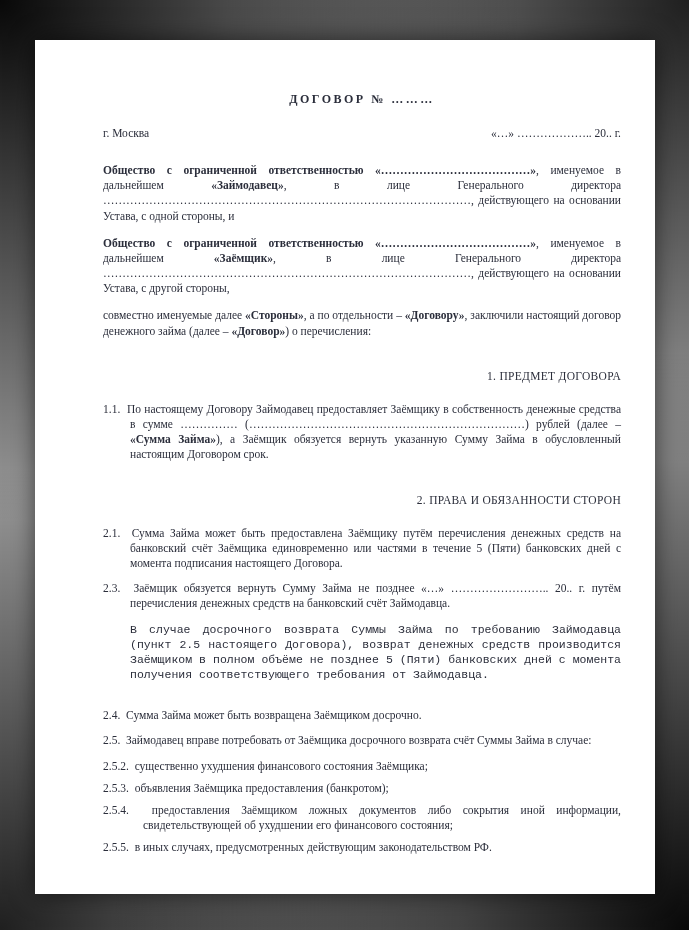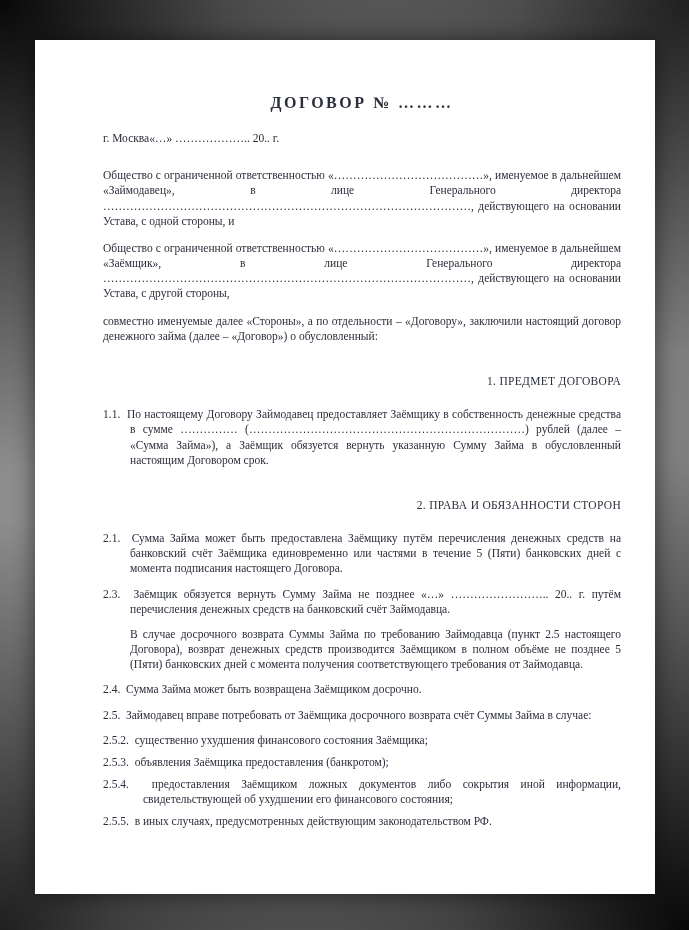--- a/index.html
+++ b/index.html
@@ -12,47 +12,47 @@
       radial-gradient(circle at 0% 100%, rgba(0,0,0,0.8) 0%, rgba(0,0,0,0) 40%),
       #9c9c9c;
   }
   .page{
     position:absolute;left:35px;top:40px;width:620px;height:854px;
     background:#ffffff;box-shadow:0 0 22px rgba(0,0,0,.55);
     box-sizing:border-box;padding:52px 34px 36px 68px;
     font-family:"Liberation Serif","DejaVu Serif",serif;
     font-size:11.5px;line-height:1.32;color:#2b2e3b;
   }
-  .doc-title{text-align:center;font-weight:bold;font-size:16px;letter-spacing:2.5px;margin-bottom:18px;}
+  .doc-title{text-align:center;font-weight:bold;font-size:12px;letter-spacing:2.5px;margin-bottom:18px;}
   .doc-title div{margin-bottom:2px;}
-  .dateline{display:flex;margin-bottom:22px;}
+  .dateline{display:flex;justify-content:space-between;margin-bottom:22px;}
   .flow p{margin:0 0 12px 0;text-align:justify;}
   .flow .heading{text-align:right;margin:30px 0 18px 0;letter-spacing:.3px;}
   .flow .clause{margin-bottom:10px;}
   .flow .clause.lvl1{padding-left:27px;text-indent:-27px;}
   .flow .clause.lvl2{padding-left:40px;text-indent:-40px;margin-bottom:7px;}
-  .flow .subpara{padding-left:27px;margin-bottom:10px;}
-  .b{font-weight:normal;}
+  .flow .subpara{padding-left:27px;margin-bottom:26px;font-family:Liberation Mono, monospace;}
+  .b{font-weight:bold;}
 </style>
 </head>
 <body>
 
 <div class="stage">
   <div class="page">
     <div class="doc-title">
       <div>ДОГОВОР №  ………</div>
     </div>
     <div class="dateline">
       <span>г. Москва</span>
       <span>«…» ………………..  20.. г.</span>
     </div>
     <div class="flow">
         <p class="para"><span class="b">Общество с ограниченной ответственностью «…………………………………»</span><span>, именуемое в дальнейшем </span><span class="b">«Займодавец»</span><span>, в лице Генерального директора ……………………………………………………………………………………, действующего на основании Устава, с одной стороны, и</span></p>
         <p class="para"><span class="b">Общество с ограниченной ответственностью «…………………………………»</span><span>, именуемое в дальнейшем </span><span class="b">«Заёмщик»</span><span>, в лице Генерального директора ……………………………………………………………………………………, действующего на основании Устава, с другой стороны,</span></p>
-        <p class="para"><span>совместно именуемые далее </span><span class="b">«Стороны»</span><span>, а по отдельности – </span><span class="b">«Договору»</span><span>, заключили настоящий договор денежного займа (далее – </span><span class="b">«Договор»</span><span>) о обусловленный:</span></p>
+        <p class="para"><span>совместно именуемые далее </span><span class="b">«Стороны»</span><span>, а по отдельности – </span><span class="b">«Договору»</span><span>, заключили настоящий договор денежного займа (далее – </span><span class="b">«Договор»</span><span>) о перечисления:</span></p>
         <div class="heading">1.  ПРЕДМЕТ ДОГОВОРА</div>
         <p class="clause lvl1"><span class="num">1.1.</span>&nbsp; <span>По настоящему Договору Займодавец предоставляет Заёмщику в собственность денежные средства в сумме …………… (………………………………………………………………) рублей (далее – </span><span class="b">«Сумма Займа»</span><span>), а Заёмщик обязуется вернуть указанную Сумму Займа в обусловленный настоящим Договором срок.</span></p>
         <div class="heading">2. ПРАВА И ОБЯЗАННОСТИ СТОРОН</div>
         <p class="clause lvl1"><span class="num">2.1.</span>&nbsp; <span>Сумма Займа может быть предоставлена Заёмщику путём перечисления денежных средств на банковский счёт Заёмщика единовременно или частями в течение 5 (Пяти) банковских дней с момента подписания настоящего Договора.</span></p>
         <p class="clause lvl1"><span class="num">2.3.</span>&nbsp; <span>Заёмщик обязуется вернуть Сумму Займа не позднее «…» ……………………..  20.. г. путём перечисления денежных средств на банковский счёт Займодавца.</span></p>
         <p class="subpara"><span>В случае досрочного возврата Суммы Займа по требованию Займодавца (пункт 2.5 настоящего Договора), возврат денежных средств производится Заёмщиком в полном объёме не позднее 5 (Пяти) банковских дней с момента получения соответствующего требования от Займодавца.</span></p>
         <p class="clause lvl1"><span class="num">2.4.</span>&nbsp; <span>Сумма Займа может быть возвращена Заёмщиком досрочно.</span></p>
         <p class="clause lvl1"><span class="num">2.5.</span>&nbsp; <span>Займодавец вправе потребовать от Заёмщика досрочного возврата счёт Суммы Займа в случае:</span></p>
         <p class="clause lvl2"><span class="num">2.5.2.</span>&nbsp; <span>существенно ухудшения финансового состояния Заёмщика;</span></p>
         <p class="clause lvl2"><span class="num">2.5.3.</span>&nbsp; <span>объявления Заёмщика предоставления (банкротом);</span></p>

